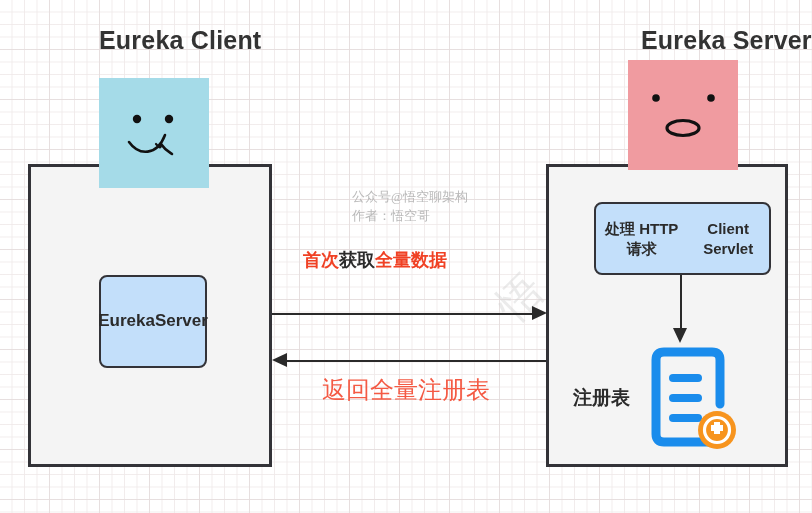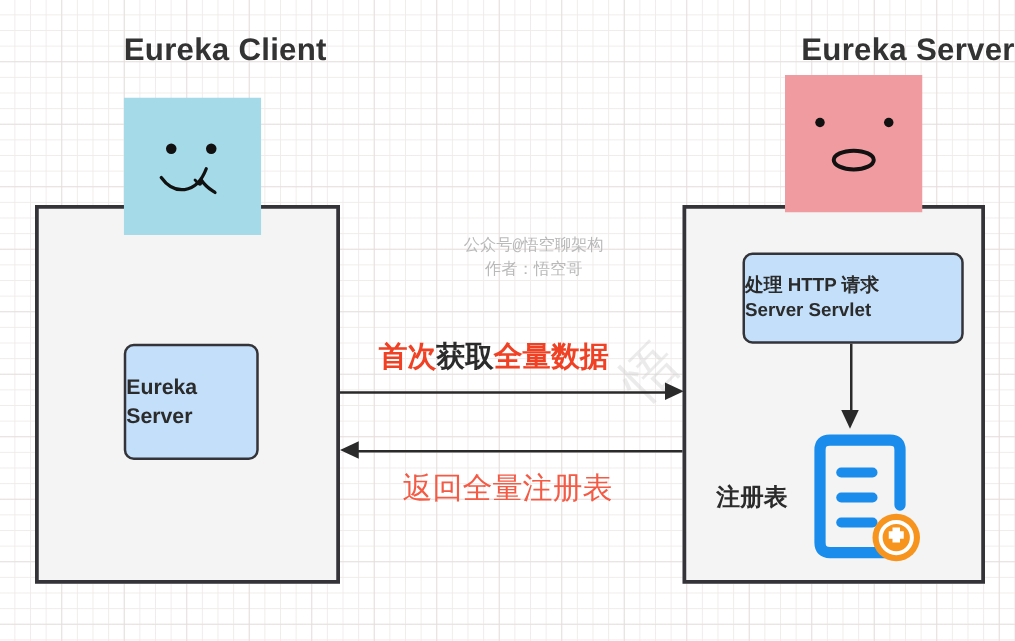--- a/index.html
+++ b/index.html
@@ -60,22 +60,21 @@
   #avatar-server { left: 628px; top: 60px; width: 110px; height: 110px; }
 
   
   .inner-box {
     position: absolute;
     background: #c3dffa;
     border: 2.5px solid #333338;
     border-radius: 8px;
     box-sizing: border-box;
     display: flex;
-    flex-direction: column;
-    align-items: flex-start;
+    align-items: center;
     justify-content: center;
     color: #2b2b2b;
     font-weight: bold;
     line-height: 1.32;
     text-align: center;
   }
   #eureka-client-node {
     left: 99px; top: 275px; width: 108px; height: 93px;
     font-size: 17px;
   }
@@ -121,22 +120,22 @@
     border-top: 15px solid #2a2a2a;
   }
 
   
   .flow-label {
     position: absolute;
     white-space: nowrap;
     font-family: "DejaVu Sans", "Liberation Sans", sans-serif;
   }
   #label-request {
-    left: 303px; top: 270px;
-    font-size: 23px; font-weight: bold;
+    left: 303px; top: 248px;
+    font-size: 18px; font-weight: bold;
   }
   #label-request .red { color: #f04124; }
   #label-request .dark { color: #2b2b2b; }
   #label-response {
     left: 322px; top: 374px;
     font-size: 24px;
     color: #f45a44;
   }
 
   
@@ -154,25 +153,24 @@
     position: absolute;
     left: 645px; top: 342px;
     width: 95px; height: 112px;
   }
 
   
   #watermark {
     position: absolute;
     left: 352px; top: 188px;
     width: 150px;
-    text-align: center;
     font-size: 13px;
     line-height: 1.45;
     color: #b9b9b9;
-    font-family: Liberation Mono, monospace;
+    font-family: Liberation Serif, serif;
     white-space: nowrap;
   }
   #watermark-line2 { display: block; }
 
   #watermark-big {
     position: absolute;
     left: 498px; top: 268px;
     font-size: 44px;
     color: rgba(210,210,210,0.45);
     transform: rotate(-45deg);
@@ -215,21 +213,21 @@
     </svg>
   </div>
 
   <div class="inner-box" id="eureka-client-node">
     <span>Eureka</span>
     <span>Server</span>
   </div>
 
   <div class="inner-box" id="jersey-servlet-node">
     <span>处理 HTTP 请求</span>
-    <span>Server Servlet</span>
+    <span>Client Servlet</span>
   </div>
 
   <div class="h-arrow-line" id="arrow-request-line"></div>
   <div class="arrow-head" id="arrow-request-head"></div>
 
   <div class="h-arrow-line" id="arrow-response-line"></div>
   <div class="arrow-head" id="arrow-response-head"></div>
 
   <div id="arrow-servlet-line"></div>
   <div class="arrow-head" id="arrow-servlet-head"></div>

